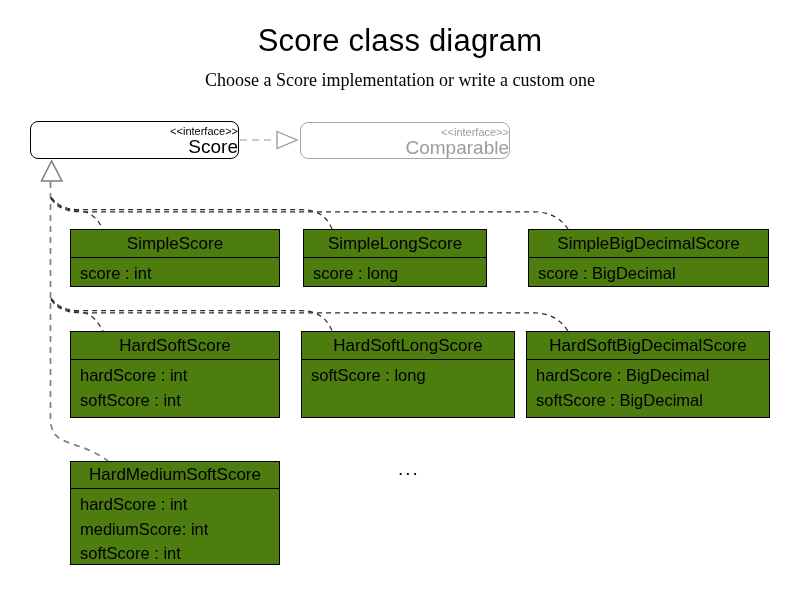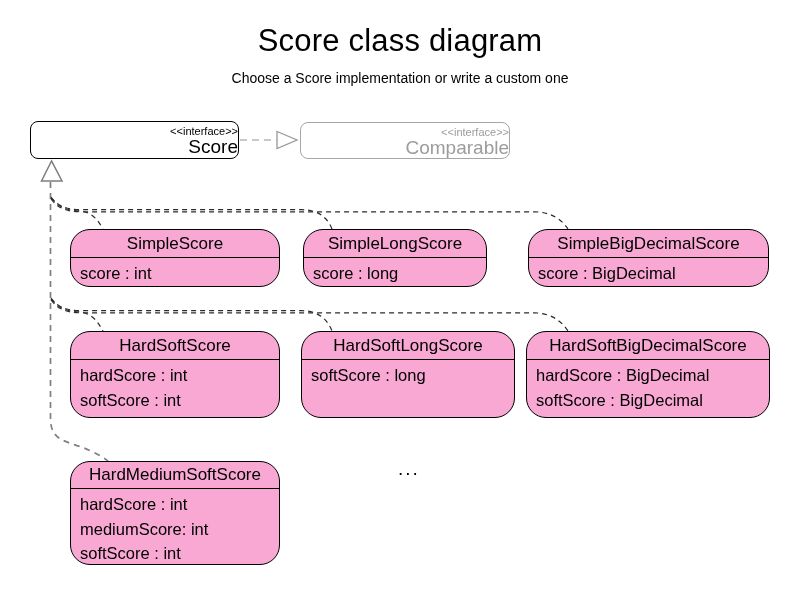--- a/index.html
+++ b/index.html
@@ -6,38 +6,38 @@
   .stage{
     position:relative;width:800px;height:600px;background:#ffffff;
     font-family:"Liberation Sans",sans-serif;color:#000;overflow:hidden;
   }
   .title{
     position:absolute;top:23px;left:0;width:100%;text-align:center;
     font-size:31px;font-weight:400;letter-spacing:.2px;
   }
   .subtitle{
     position:absolute;top:70px;left:0;width:100%;text-align:center;
-    font-size:14px;font-weight:400;
+    font-size:18px;font-weight:400;font-family:Liberation Serif, serif;
   }
   svg.connectors{position:absolute;left:0;top:0;}
   
   .iface{
     position:absolute;background:#fff;border:1.6px solid #000;border-radius:8px;
     text-align:right;box-sizing:border-box;
   }
   #iface-score{left:30px;top:121px;width:209px;height:38px;}
   #iface-comparable{
     left:300px;top:122px;width:210px;height:37px;
     border:1.4px solid #a6a6a6;color:#9c9c9c;
   }
   .stereotype{font-size:11px;line-height:12px;margin-top:3px;}
   .iface-name{font-size:19px;line-height:20px;}
   
   .cls{
-    position:absolute;background:#f9a8d4;border:1.4px solid #000;border-radius:20px;
+    position:absolute;background:#4d7c0f;border:1.4px solid #000;border-radius:0;
     box-sizing:border-box;
   }
   .cls .name{
     height:28px;line-height:27px;text-align:center;font-size:17px;
     border-bottom:1.4px solid #000;box-sizing:border-box;
   }
   .cls .attrs{padding:3px 9px 0;}
   .cls .attr{font-size:16.5px;line-height:25px;white-space:nowrap;}
   #cls-simple-score{left:70px;top:229px;width:210px;height:58px;}
   #cls-simple-long-score{left:303px;top:229px;width:184px;height:58px;}

